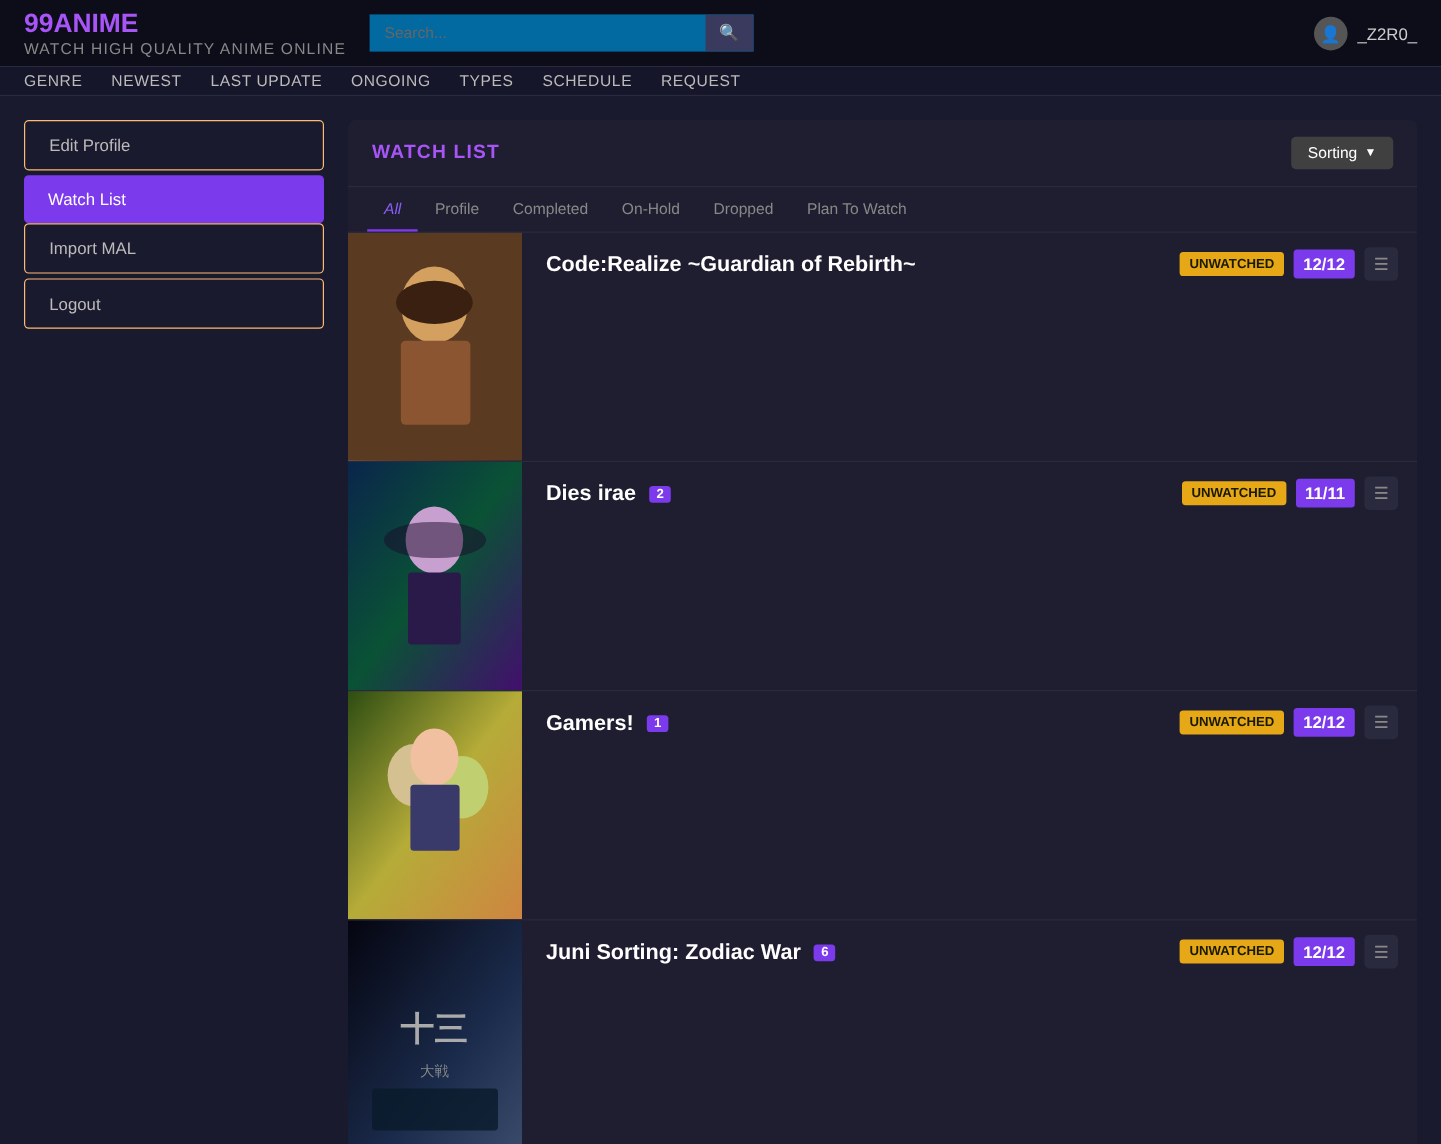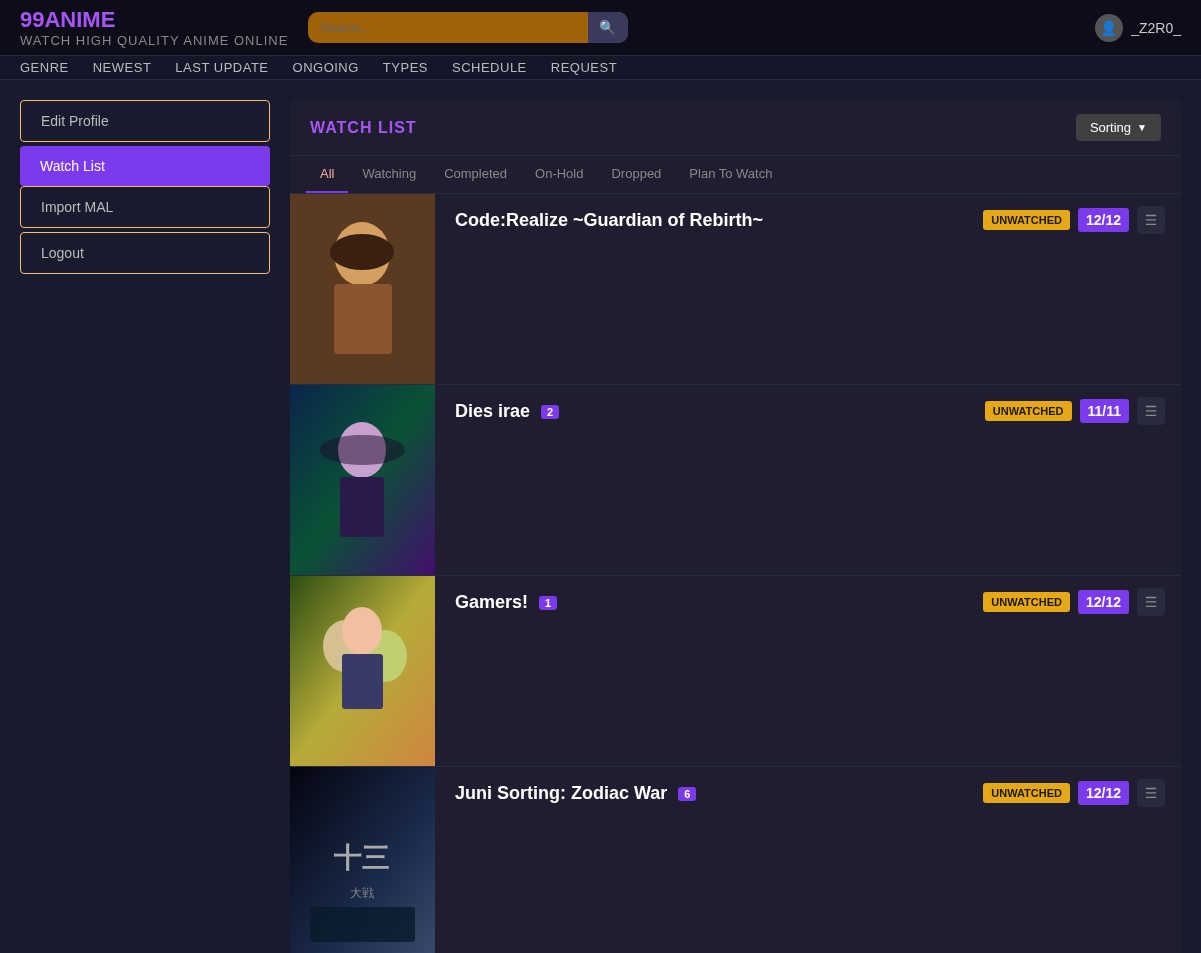--- a/index.html
+++ b/index.html
@@ -28,22 +28,22 @@
     .logo-text span { color: #a855f7; }
     .logo-sub {
       font-size: 13px;
       color: #888;
       letter-spacing: 1px;
     }
     .search-bar {
       flex: 1;
       max-width: 320px;
       display: flex;
-      background: #a16207;
-      border-radius: 10px;
+      background: #0369a1;
+      border-radius: 0;
       overflow: hidden;
     }
     .search-bar input {
       background: transparent;
       border: none;
       color: #ccc;
       padding: 8px 12px;
       flex: 1;
       outline: none;
       font-size: 13px;
@@ -160,22 +160,23 @@
       padding: 0 16px;
     }
     .tab {
       padding: 10px 14px;
       color: #888;
       font-size: 13px;
       cursor: pointer;
       border-bottom: 2px solid transparent;
     }
     .tab.active {
-      color: #fca5a5;
+      color: #8b5cf6;
       border-bottom-color: #7c3aed;
+      font-style: italic;
     }
 
     
     .anime-row {
       display: flex;
       align-items: stretch;
       border-bottom: 1px solid #2a2a3e;
       position: relative;
       min-height: 190px;
     }
@@ -305,21 +306,21 @@
   </div>
 
   <div class="content">
     <div class="content-header">
       <span class="watch-list-title">WATCH LIST</span>
       <button class="sorting-btn">Sorting</button>
     </div>
 
     <div class="tabs">
       <span class="tab active">All</span>
-      <span class="tab">Watching</span>
+      <span class="tab">Profile</span>
       <span class="tab">Completed</span>
       <span class="tab">On-Hold</span>
       <span class="tab">Dropped</span>
       <span class="tab">Plan To Watch</span>
     </div>
 
     <div class="anime-row">
       <div class="anime-thumb">
         <div class="char-art thumb-1">
           <svg width="145" height="190" viewBox="0 0 145 190" xmlns="http://www.w3.org/2000/svg">

